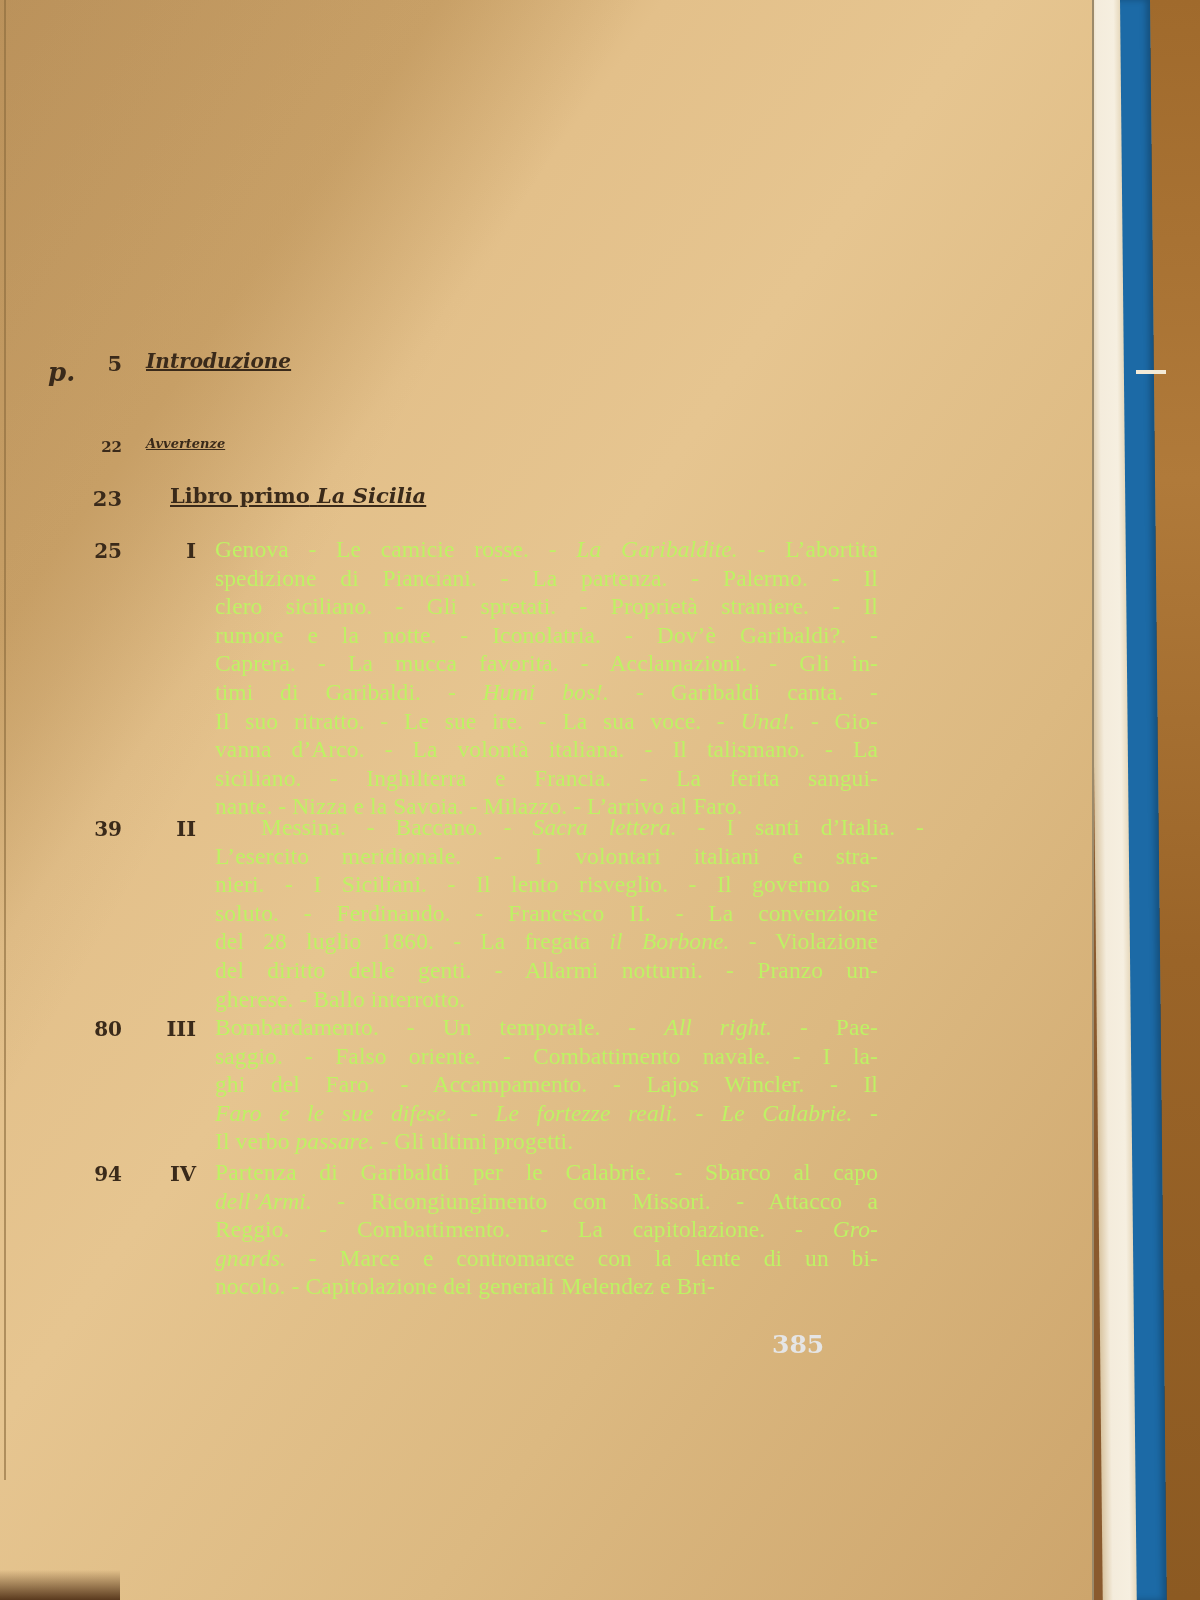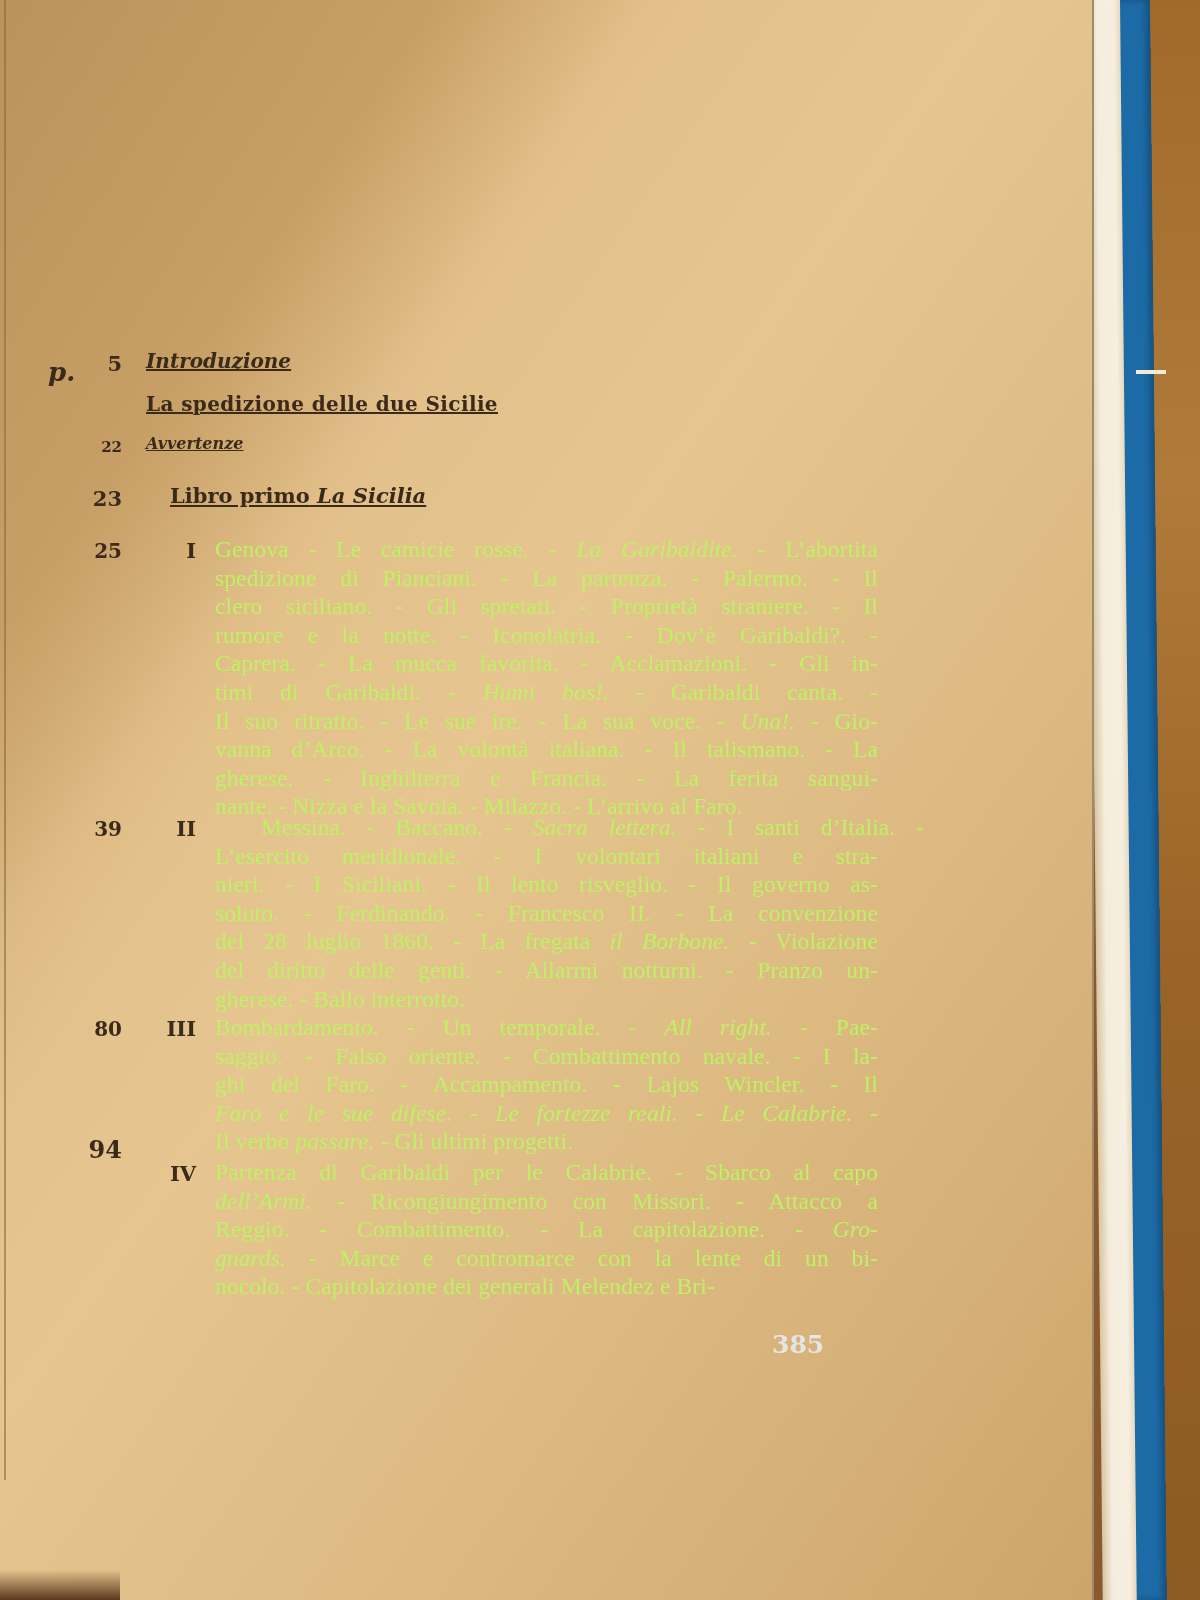--- a/index.html
+++ b/index.html
@@ -143,61 +143,60 @@
     <div class="spine-line"></div>
     <div class="corner-shadow"></div>
   </div>
 
   <div class="toc">
     <div class="p-label">p.</div>
 
     <div class="pg" style="left:72px; top:350px; font-size:21px; line-height:28px;">5</div>
     <div class="txt-top it" style="left:146px; top:347px; font-size:20px;">Introduzione</div>
 
-    <div class="txt-top" style="left:146px; top:390px; font-size:20px; letter-spacing:0.4px;">La spedizione delle due Sicilie</div>
 
     <div class="pg" style="left:72px; top:433px; font-size:15px; line-height:28px;">22</div>
-    <div class="txt-top it" style="left:146px; top:430px; font-size:16px;">Avvertenze</div>
+    <div class="txt-top it" style="left:146px; top:430px; font-size:13px;">Avvertenze</div>
 
     <div class="pg" style="left:72px; top:485px; font-size:21px; line-height:28px;">23</div>
     <div class="txt-top" style="left:146px; top:482px; font-size:21px;margin-left:24px;">
       <span>Libro primo</span>
       <span class="it">La Sicilia</span>
     </div>
 
     <div id="chapters">
         <div class="pg" style="left: 72px; top: 537px; font-size: 20px; line-height: 28px;">25</div>
         <div class="roman" style="left: 146px; top: 537px; font-size: 21px; line-height: 28px;">I</div>
         <div class="txt" style="left: 215px; top: 535px; width: 663px; text-align-last: justify;">Genova - Le camicie rosse. - <i>La Garibaldite.</i> - L’abortita</div>
         <div class="txt" style="left: 215px; top: 563.6px; width: 663px; text-align-last: justify;">spedizione di Pianciani. - La partenza. - Palermo. - Il</div>
         <div class="txt" style="left: 215px; top: 592.2px; width: 663px; text-align-last: justify;">clero siciliano. - Gli spretati. - Proprietà straniere. - Il</div>
         <div class="txt" style="left: 215px; top: 620.8px; width: 663px; text-align-last: justify;">rumore e la notte. - Iconolatria. - Dov’è Garibaldi?. -</div>
         <div class="txt" style="left: 215px; top: 649.4px; width: 663px; text-align-last: justify;">Caprera. - La mucca favorita. - Acclamazioni. - Gli in-</div>
         <div class="txt" style="left: 215px; top: 678px; width: 663px; text-align-last: justify;">timi di Garibaldi. - <i>Humi bos!.</i> - Garibaldi canta. -</div>
         <div class="txt" style="left: 215px; top: 706.6px; width: 663px; text-align-last: justify;">Il suo ritratto. - Le sue ire. - La sua voce. - <i>Una!.</i> - Gio-</div>
         <div class="txt" style="left: 215px; top: 735.2px; width: 663px; text-align-last: justify;">vanna d’Arco. - La volontà italiana. - Il talismano. - La</div>
-        <div class="txt" style="left: 215px; top: 763.8px; width: 663px; text-align-last: justify;">gherese. - Inghilterra e Francia. - La ferita sangui-</div>
+        <div class="txt" style="left: 215px; top: 763.8px; width: 663px; text-align-last: justify;">siciliano. - Inghilterra e Francia. - La ferita sangui-</div>
         <div class="txt" style="left: 215px; top: 792.4px; width: 663px;">nante. - Nizza e la Savoia. - Milazzo. - L’arrivo al Faro.</div>
         <div class="pg" style="left: 72px; top: 815px; font-size: 20px; line-height: 28px;">39</div>
         <div class="roman" style="left: 146px; top: 815px; font-size: 21px; line-height: 28px;">II</div>
         <div class="txt" style="left: 215px; top: 813px; width: 663px; text-align-last: justify; margin-left: 46px;">Messina. - Baccano. - <i>Sacra lettera.</i> - I santi d’Italia. -</div>
         <div class="txt" style="left: 215px; top: 841.6px; width: 663px; text-align-last: justify;">L’esercito meridionale. - I volontari italiani e stra-</div>
         <div class="txt" style="left: 215px; top: 870.2px; width: 663px; text-align-last: justify;">nieri. - I Siciliani. - Il lento risveglio. - Il governo as-</div>
         <div class="txt" style="left: 215px; top: 898.8px; width: 663px; text-align-last: justify;">soluto. - Ferdinando. - Francesco II. - La convenzione</div>
         <div class="txt" style="left: 215px; top: 927.4px; width: 663px; text-align-last: justify;">del 28 luglio 1860. - La fregata <i>il Borbone.</i> - Violazione</div>
         <div class="txt" style="left: 215px; top: 956px; width: 663px; text-align-last: justify;">del diritto delle genti. - Allarmi notturni. - Pranzo un-</div>
         <div class="txt" style="left: 215px; top: 984.6px; width: 663px;">gherese. - Ballo interrotto.</div>
         <div class="pg" style="left: 72px; top: 1015px; font-size: 20px; line-height: 28px;">80</div>
         <div class="roman" style="left: 146px; top: 1015px; font-size: 21px; line-height: 28px;">III</div>
         <div class="txt" style="left: 215px; top: 1013px; width: 663px; text-align-last: justify;">Bombardamento. - Un temporale. - <i>All right.</i> - Pae-</div>
         <div class="txt" style="left: 215px; top: 1041.6px; width: 663px; text-align-last: justify;">saggio. - Falso oriente. - Combattimento navale. - I la-</div>
         <div class="txt" style="left: 215px; top: 1070.2px; width: 663px; text-align-last: justify;">ghi del Faro. - Accampamento. - Lajos Wincler. - Il</div>
         <div class="txt" style="left: 215px; top: 1098.8px; width: 663px; text-align-last: justify; font-style: italic;">Faro e le sue difese. - Le fortezze reali. - Le Calabrie. -</div>
         <div class="txt" style="left: 215px; top: 1127.4px; width: 663px;">Il verbo <i>passare.</i> - Gli ultimi progetti.</div>
-        <div class="pg" style="left: 72px; top: 1136px; font-size: 24px; line-height: 28px;">94</div>
+        <div class="pg" style="left: 72px; top: 1160px; font-size: 20px; line-height: 28px;">94</div>
         <div class="roman" style="left: 146px; top: 1160px; font-size: 21px; line-height: 28px;">IV</div>
         <div class="txt" style="left: 215px; top: 1158px; width: 663px; text-align-last: justify;">Partenza di Garibaldi per le Calabrie. - Sbarco al capo</div>
         <div class="txt" style="left: 215px; top: 1186.6px; width: 663px; text-align-last: justify;"><i>dell’Armi.</i> - Ricongiungimento con Missori. - Attacco a</div>
         <div class="txt" style="left: 215px; top: 1215.2px; width: 663px; text-align-last: justify;">Reggio. - Combattimento. - La capitolazione. - <i>Gro-</i></div>
         <div class="txt" style="left: 215px; top: 1243.8px; width: 663px; text-align-last: justify;"><i>gnards.</i> - Marce e contromarce con la lente di un bi-</div>
         <div class="txt" style="left: 215px; top: 1272.4px; width: 663px;">nocolo. - Capitolazione dei generali Melendez e Bri-</div>
       </div>
 
     <div class="page-number">385</div>
   </div>

